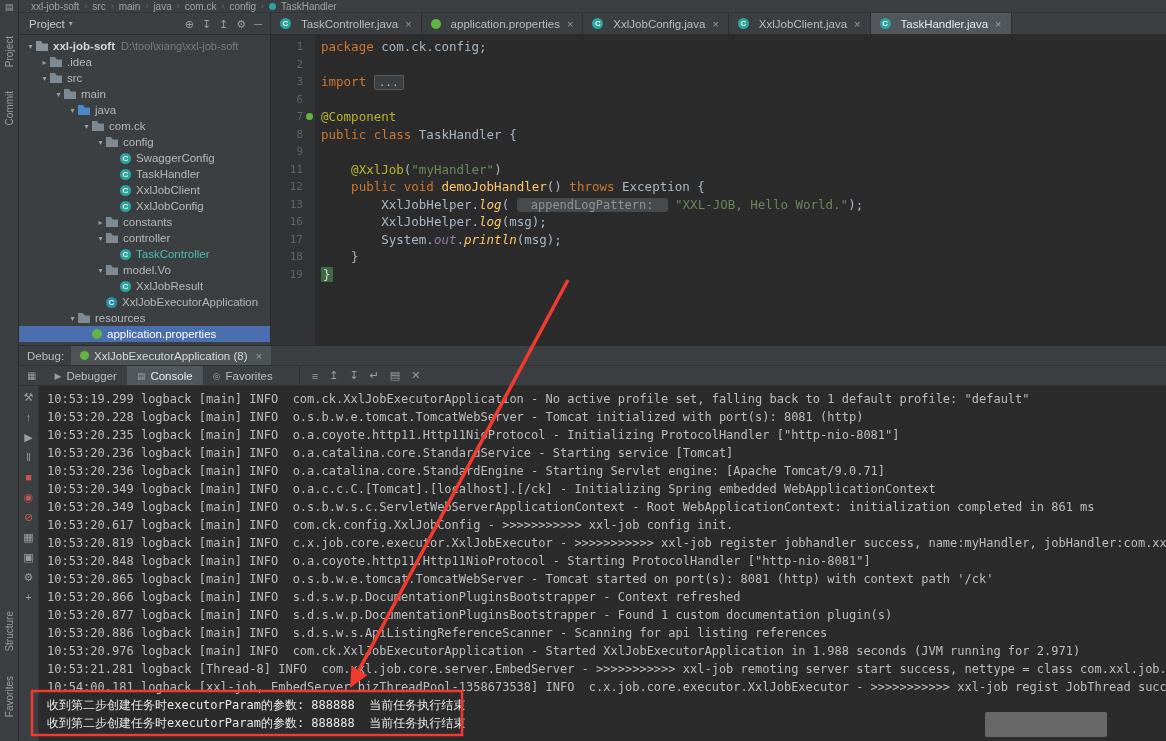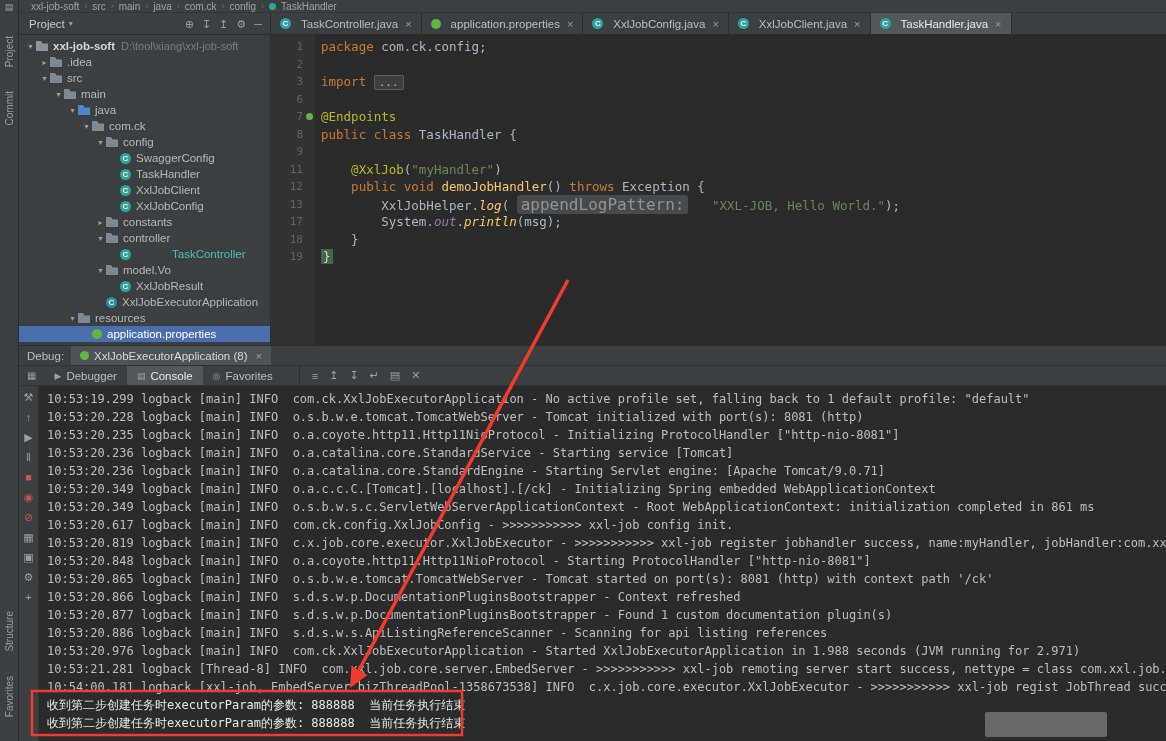--- a/index.html
+++ b/index.html
@@ -48,42 +48,42 @@
     clip-path:polygon(0 0,42% 0,55% 25%,100% 25%,100% 100%,0 100%);background:#7d8a94;}
   .ticon.src-folder{background:#4a88c7;}
   .ticon.project{background:#8a949c;}
 
   
   .mid-row{flex:0 0 310px;display:flex;min-height:0;}
   .project-tree{flex:0 0 252px;background:#3c3f41;border-right:1px solid #2d2d2d;padding-top:3px;overflow:hidden;}
   .tree-row{height:16px;display:flex;align-items:center;font-size:11.5px;color:#b6b8ba;white-space:nowrap;cursor:default;}
   .chev{flex:0 0 11px;width:11px;text-align:center;font-size:8px;color:#9a9ea2;}
   .tlabel.bold{font-weight:bold;color:#d5d7d9;}
-  .tlabel.teal{color:#4dbfb4;margin-left:36px;}
+  .tlabel.teal{color:#4dbfb4;}
   .tsuffix{color:#787c80;margin-left:6px;font-size:11px;}
   .tree-row.selected{background:#4b6eaf;}
   .tree-row.selected .tlabel{color:#ffffff;}
 
   
   .editor{flex:1;position:relative;background:#2b2b2b;font-family:"DejaVu Sans Mono","Liberation Mono",monospace;overflow:hidden;}
   .gutter-bg{position:absolute;left:0;top:0;bottom:0;width:44px;background:#313335;}
   #code-lines{position:relative;padding-top:3px;}
   .code-row{display:flex;height:17.5px;line-height:17.5px;font-size:12.5px;white-space:pre;}
   .ln{flex:0 0 44px;text-align:right;padding-right:12px;color:#606366;font-size:11px;position:relative;}
   .bean{position:absolute;right:2px;top:5px;width:7px;height:7px;border-radius:50%;background:#62b543;}
   .code{padding-left:6px;color:#a9b7c6;}
   .t-kw{color:#cc7832;}
   .t-pl{color:#a9b7c6;text-align:right;}
   .t-str{color:#6a8759;}
   .t-ann{color:#bbb529;}
   .t-cmt{color:#808080;}
   .t-fn{color:#ffc66b;}
   .t-call{color:#ffc66b;font-style:italic;}
   .t-field{color:#9876aa;font-style:italic;}
-  .t-hint{background:#474a4d;color:#8f9396;border-radius:3px;font-size:16px;padding:0 4px;margin-right:16px;}
+  .t-hint{background:#474a4d;color:#8f9396;border-radius:3px;font-size:12px;padding:0 14px;margin-right:0;}
   .t-fold{background:#3b3e40;border:1px solid #5a5d5f;color:#a9b7c6;border-radius:2px;padding:0 4px;font-size:11px;}
   .t-brace{background:#3d6a45;color:#d6d6d6;padding:0 2px;}
 
   
   .debug-panel{flex:0 0 396px;display:flex;flex-direction:column;border-top:1px solid #2d2d2d;background:#2b2b2b;}
   .debug-header{flex:0 0 20px;background:#3c3f41;display:flex;align-items:center;gap:7px;
     padding-left:8px;font-size:11.5px;color:#bbbdbf;border-bottom:1px solid #323232;}
   .session-tab{display:flex;align-items:center;gap:5px;background:#4e5356;height:100%;padding:0 9px;color:#d6d8da;}
   .boot-icon{width:9px;height:9px;border-radius:50%;background:#62b543;}
   .session-close{color:#9a9ea2;margin-left:3px;}
@@ -285,26 +285,27 @@
             <span class="tlabel">application.properties</span>
           </div>
         </div>
       <div class="editor">
         <div class="gutter-bg"></div>
         <div id="code-lines">
             <div class="code-row"><span class="ln">1</span><span class="code"><span class="t-kw">package </span><span class="t-pl">com.ck.config;</span></span></div>
             <div class="code-row"><span class="ln">2</span><span class="code"></span></div>
             <div class="code-row"><span class="ln">3</span><span class="code"><span class="t-kw">import </span><span class="t-fold">...</span></span></div>
             <div class="code-row"><span class="ln">6</span><span class="code"></span></div>
-            <div class="code-row"><span class="ln">7<span class="bean"></span></span><span class="code"><span class="t-ann">@Endpoints</span></span></div>
+            <div class="code-row"><span class="ln">7<span class="bean"></span></span><span class="code"><span class="t-ann">@Component</span></span></div>
             <div class="code-row"><span class="ln">8</span><span class="code"><span class="t-kw">public class </span><span class="t-pl">TaskHandler {</span></span></div>
             <div class="code-row"><span class="ln">9</span><span class="code"></span></div>
             <div class="code-row"><span class="ln">11</span><span class="code"><span class="t-pl">    </span><span class="t-ann">@XxlJob</span><span class="t-pl">(</span><span class="t-str">"myHandler"</span><span class="t-pl">)</span></span></div>
             <div class="code-row"><span class="ln">12</span><span class="code"><span class="t-pl">    </span><span class="t-kw">public void </span><span class="t-fn">demoJobHandler</span><span class="t-pl">() </span><span class="t-kw">throws </span><span class="t-pl">Exception {</span></span></div>
             <div class="code-row"><span class="ln">13</span><span class="code"><span class="t-pl">        </span><span class="t-pl">XxlJobHelper.</span><span class="t-call">log</span><span class="t-pl">( </span><span class="t-hint">appendLogPattern:</span><span class="t-str"> "XXL-JOB, Hello World."</span><span class="t-pl">);</span></span></div>
+            <div class="code-row"><span class="ln">16</span><span class="code"><span class="t-pl">        </span><span class="t-pl">XxlJobHelper.</span><span class="t-call">log</span><span class="t-pl">(msg);</span></span></div>
             <div class="code-row"><span class="ln">17</span><span class="code"><span class="t-pl">        </span><span class="t-pl">System.</span><span class="t-field">out</span><span class="t-pl">.</span><span class="t-call">println</span><span class="t-pl">(msg);</span></span></div>
             <div class="code-row"><span class="ln">18</span><span class="code"><span class="t-pl">    }</span></span></div>
             <div class="code-row"><span class="ln">19</span><span class="code"><span class="t-brace">}</span></span></div>
           </div>
       </div>
     </div>
 
     <div class="debug-panel">
       <div class="debug-header">
         <span class="debug-title">Debug:</span>

